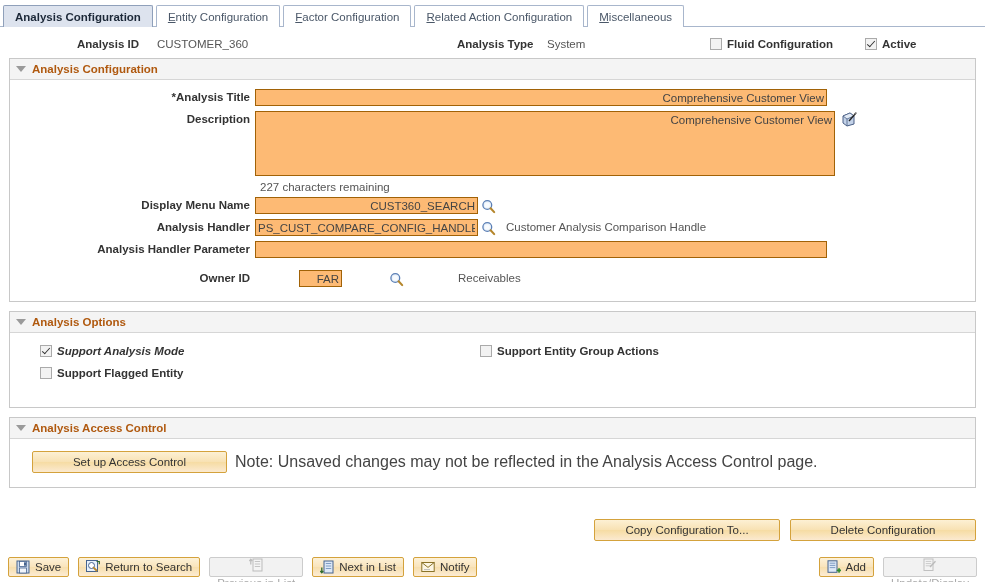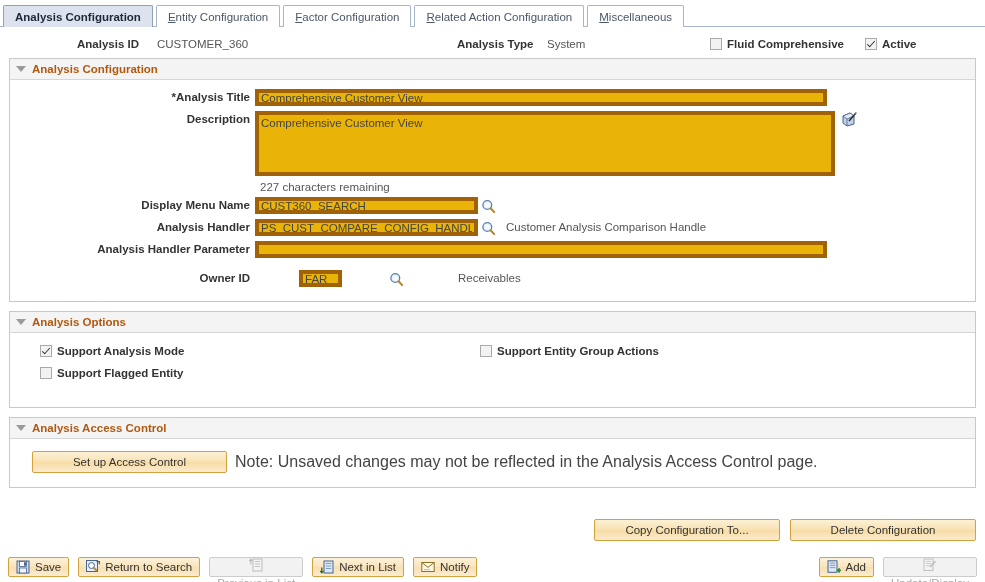--- a/index.html
+++ b/index.html
@@ -112,26 +112,27 @@
     font-weight: bold;
     font-size: 11.5px;
     color: #333333;
     line-height: 17px;
     box-sizing: border-box;
   }
   input.txt, textarea.txt {
     font-family: "Liberation Sans", sans-serif;
     font-size: 11.5px;
     color: #444444;
-    border: 4px solid #a16207;
-    background: #eab308;
+    border: 1px solid #a16207;
+    background: #fdba74;
     padding: 1px 2px;
     box-sizing: border-box;
     height: 17px;
     outline: none;
+    text-align: right;
   }
   textarea.txt {
     height: 65px;
     resize: none;
     line-height: 14px;
     overflow: hidden;
   }
   .charsleft {
     font-size: 11.5px;
     color: #555555;
@@ -271,21 +272,21 @@
 
 <div class="headerrow">
   <span class="abs hdr-label" style="left:77px; top:11px;">Analysis ID</span>
   <span class="abs hdr-value" style="left:155px; top:11px;">CUSTOMER_360</span>
 
   <span class="abs hdr-label" style="left:457px; top:11px;">Analysis Type</span>
   <span class="abs hdr-value" style="left:545px; top:11px;">System</span>
 
   <span class="abs cbwrap" style="left:710px; top:11px;">
     <span class="cbox"></span>
-    <span class="cblabel">Fluid Comprehensive</span>
+    <span class="cblabel">Fluid Configuration</span>
   </span>
 
   <span class="abs cbwrap" style="left:865px; top:11px;">
     <span class="cbox checked"></span>
     <span class="cblabel">Active</span>
   </span>
 </div>
 
 <div class="panel">
   <div class="panel-head">
@@ -360,21 +361,21 @@
 
   </div>
 </div>
 
 <div class="panel">
   <div class="panel-head">
     <span class="tri"></span>
     <span class="panel-title">Analysis Options</span>
   </div>
   <div class="panel-body" style="padding:12px 0 12px 0; height:50px;">
-    <span class="abs cbwrap" style="left:30px; top:12px;">
+    <span class="abs cbwrap" style="left:30px; top:12px;font-style:italic;">
       <span class="cbox checked"></span>
       <span class="cblabel">Support Analysis Mode</span>
     </span>
     <span class="abs cbwrap" style="left:30px; top:34px;">
       <span class="cbox"></span>
       <span class="cblabel">Support Flagged Entity</span>
     </span>
     <span class="abs cbwrap" style="left:470px; top:12px;">
       <span class="cbox"></span>
       <span class="cblabel">Support Entity Group Actions</span>

